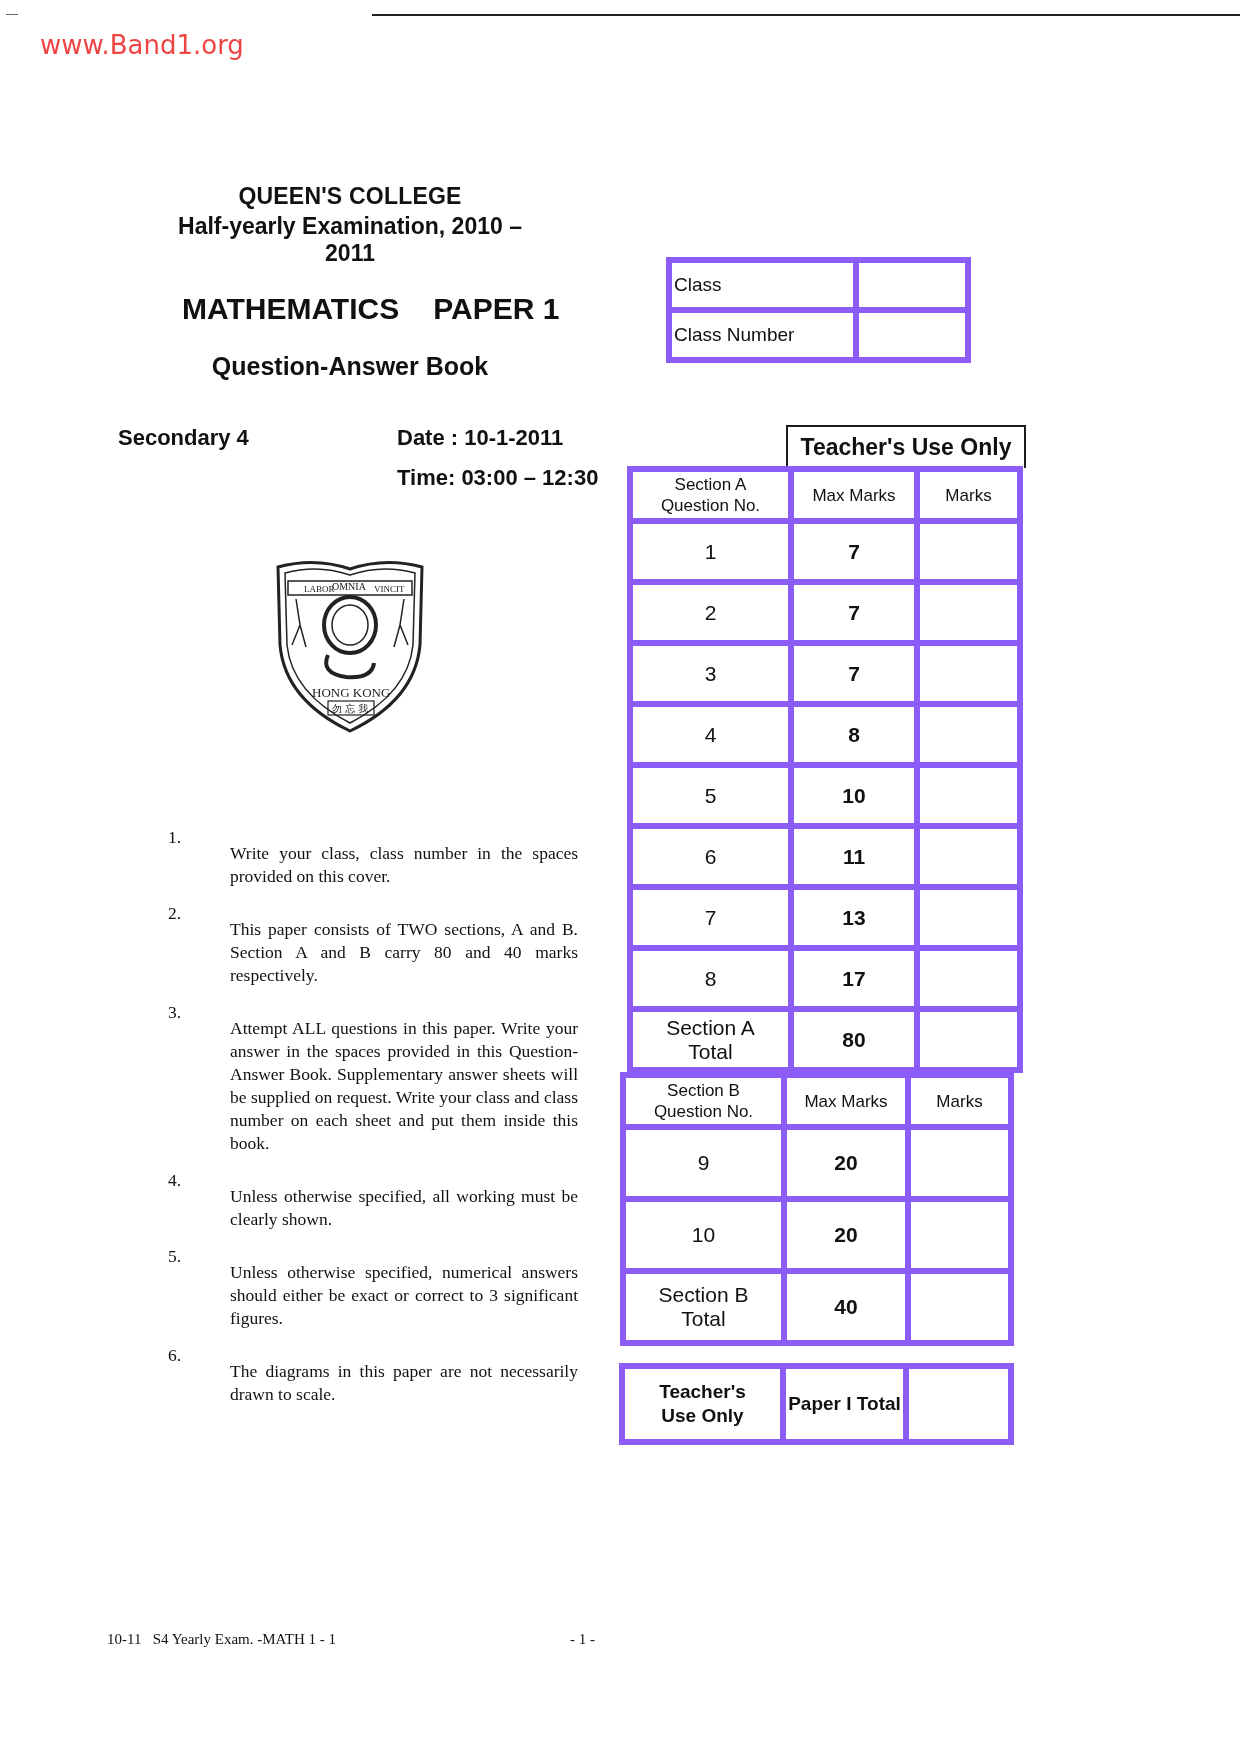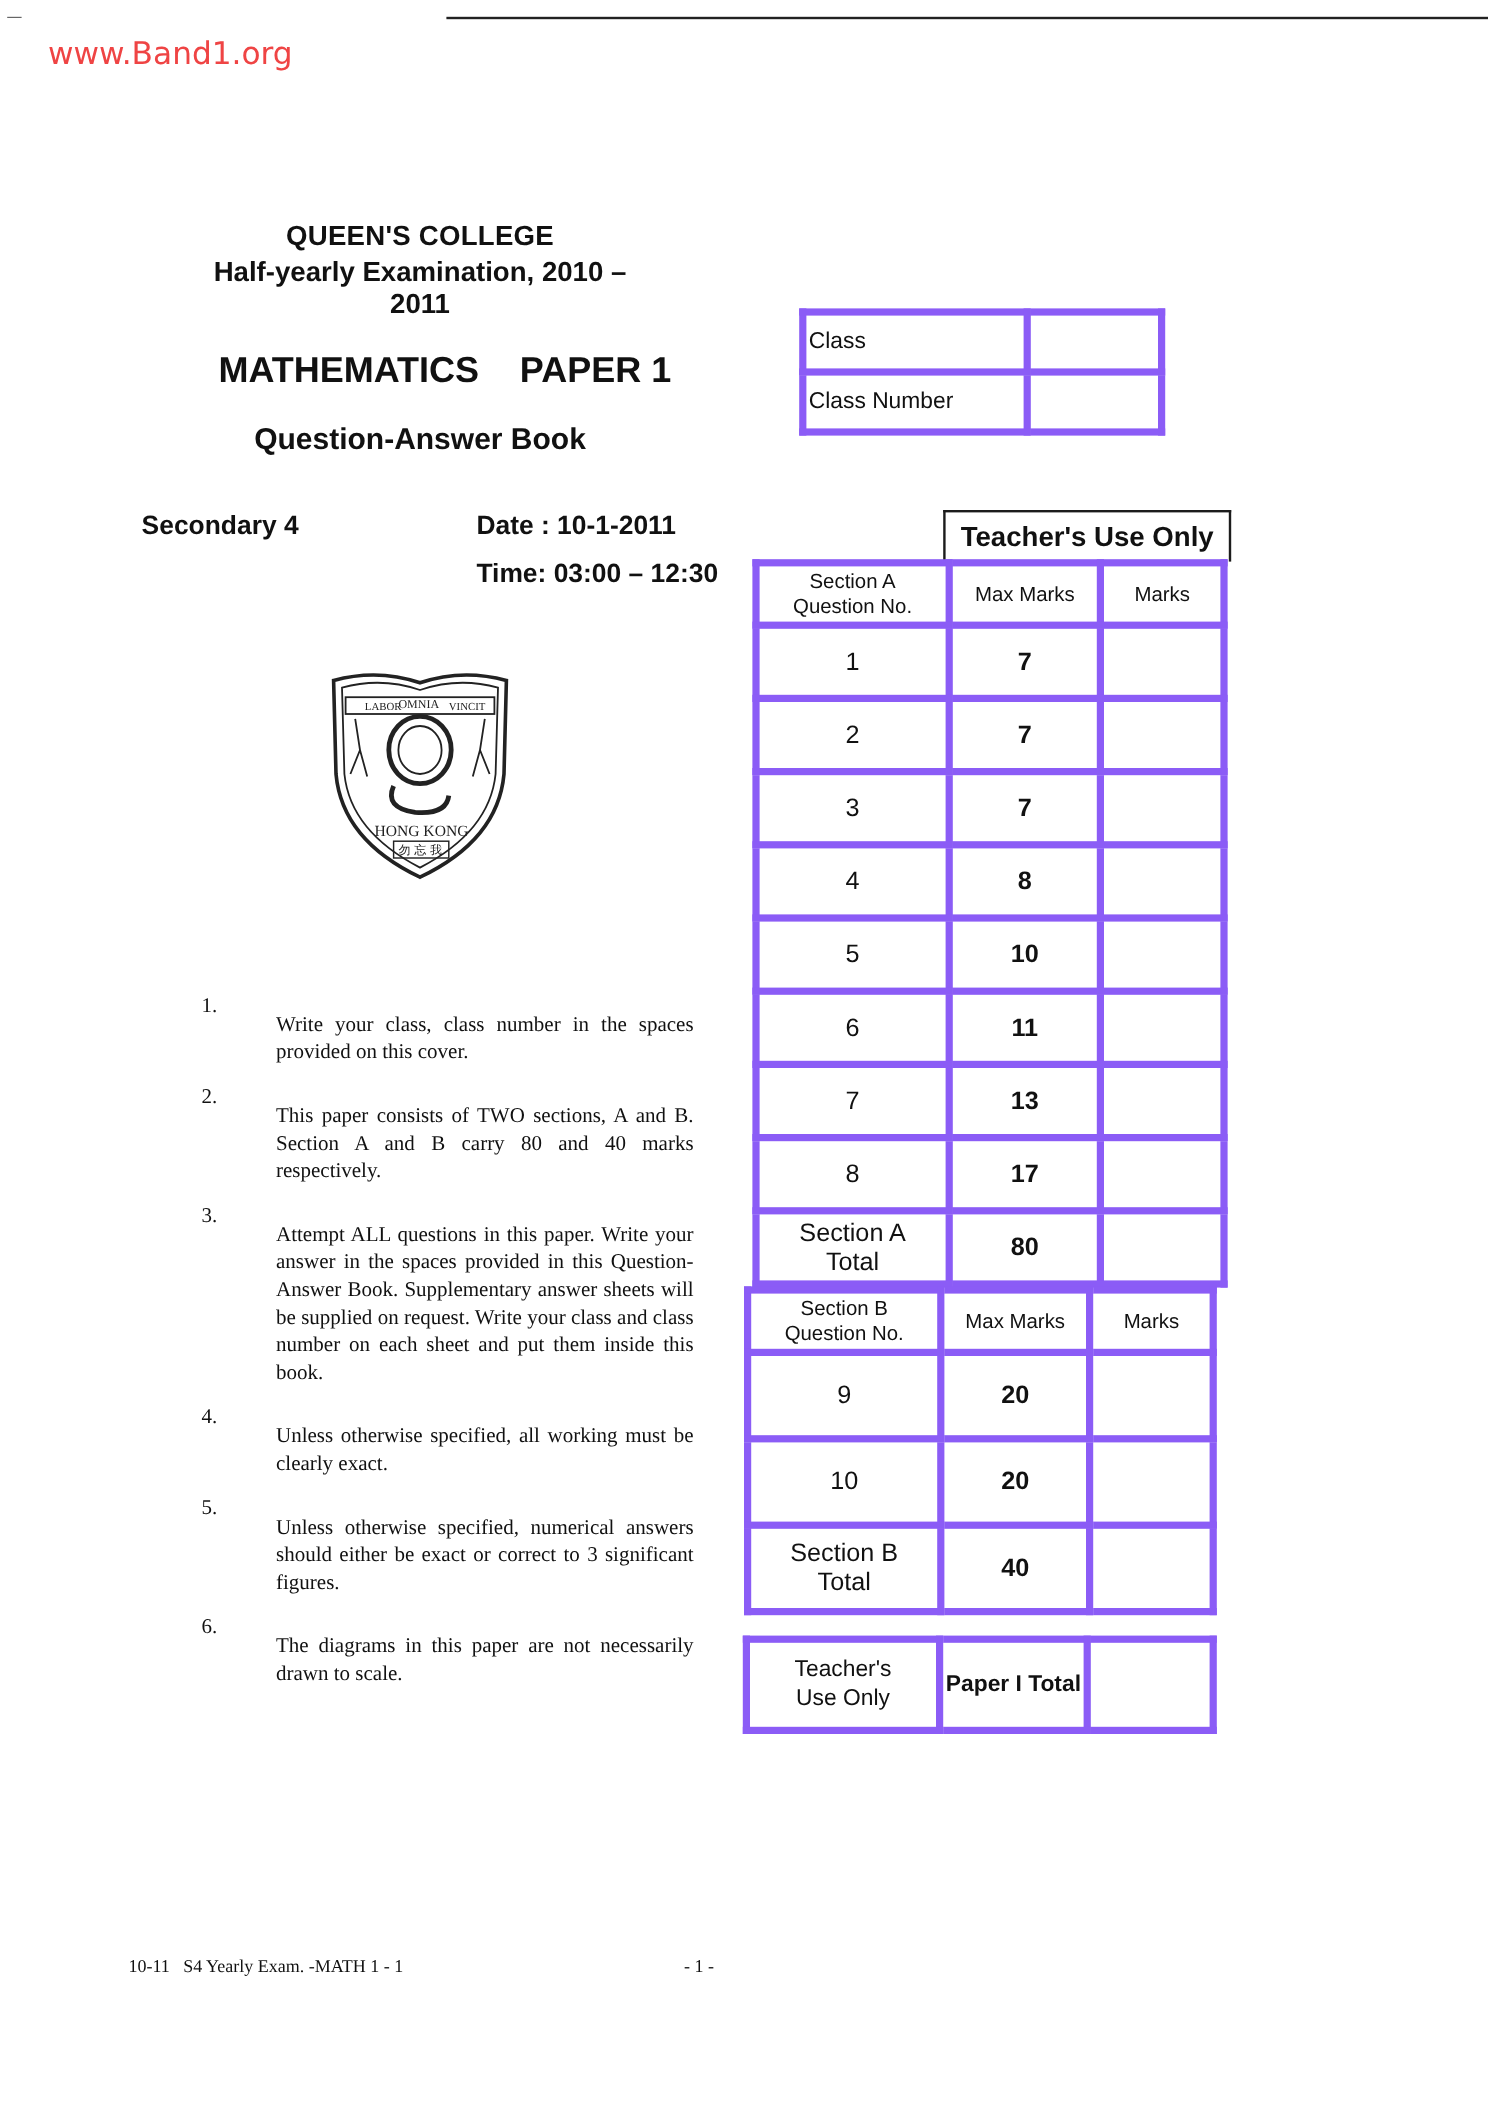--- a/index.html
+++ b/index.html
@@ -45,21 +45,21 @@
   .tableB { left: 620px; top: 1072px; width: 394px; }
   .tableB td { font-size: 21px; }
   .tableB tr.hdr td { height: 46px; font-size: 17px; line-height: 21px; }
   .tableB tr.row td { height: 66px; }
   .tableB td.c1 { width: 155px; }
   .tableB td.c2 { width: 118px; }
   .tableB td.bold { font-weight: bold; }
 
   .tableT { left: 619px; top: 1363px; width: 395px; }
   .tableT td { height: 70px; font-size: 19px; line-height: 24px; }
-  .tableT td.c1 { width: 155px; font-weight: normal; }
+  .tableT td.c1 { width: 155px; font-weight: bold; }
   .tableT td.c2 { width: 117px; font-weight: bold; }
 
   .instructions { left: 168px; top: 826px; width: 410px; font-size: 17.5px; line-height: 23px; }
   .instr-item { display: flex; margin-bottom: 14px; }
   .instr-num { width: 62px; flex: none; }
   .instr-text { flex: 1; text-align: justify; margin-top: 16px; }
 
   .crest { left: 270px; top: 555px; width: 160px; height: 180px; }
 
   .footer { top: 1631px; font-size: 15px; }
@@ -219,21 +219,21 @@
   <div class="instr-item">
     <span class="instr-num">2.</span>
     <span class="instr-text">This paper consists of TWO sections, A and B. Section A and B carry 80 and 40 marks respectively.</span>
   </div>
   <div class="instr-item">
     <span class="instr-num">3.</span>
     <span class="instr-text">Attempt ALL questions in this paper. Write your answer in the spaces provided in this Question-Answer Book. Supplementary answer sheets will be supplied on request. Write your class and class number on each sheet and put them inside this book.</span>
   </div>
   <div class="instr-item">
     <span class="instr-num">4.</span>
-    <span class="instr-text">Unless otherwise specified, all working must be clearly exact.</span>
+    <span class="instr-text">Unless otherwise specified, all working must be clearly shown.</span>
   </div>
   <div class="instr-item">
     <span class="instr-num">5.</span>
     <span class="instr-text">Unless otherwise specified, numerical answers should either be exact or correct to 3 significant figures.</span>
   </div>
   <div class="instr-item">
     <span class="instr-num">6.</span>
     <span class="instr-text">The diagrams in this paper are not necessarily drawn to scale.</span>
   </div>
 </div>

